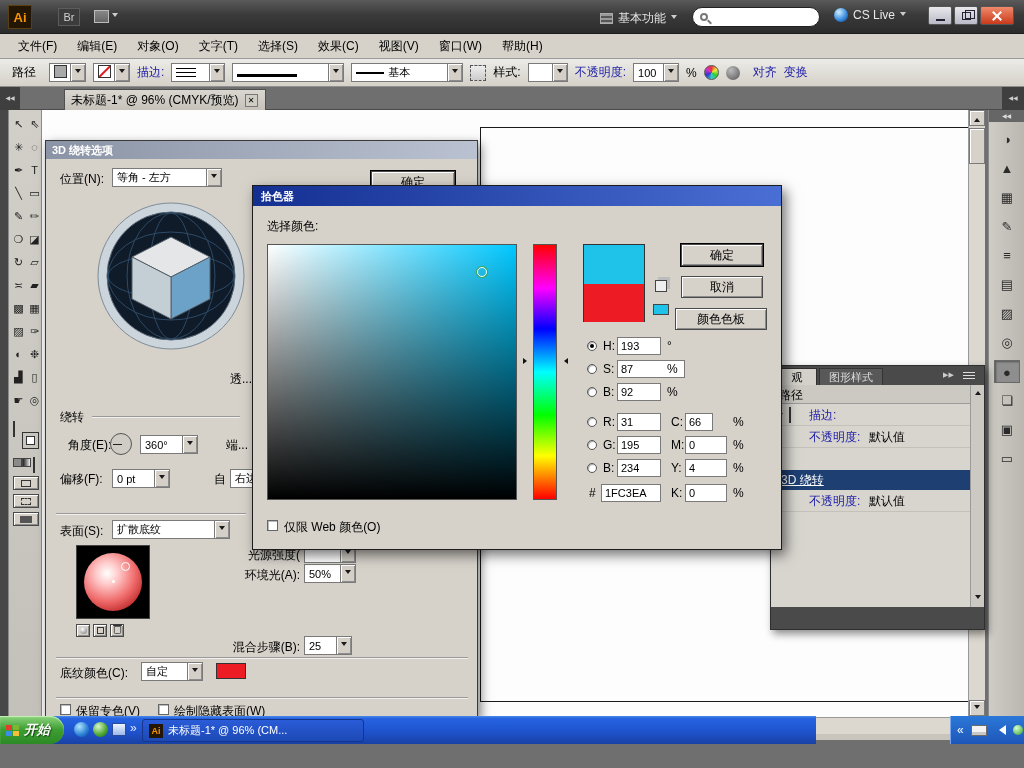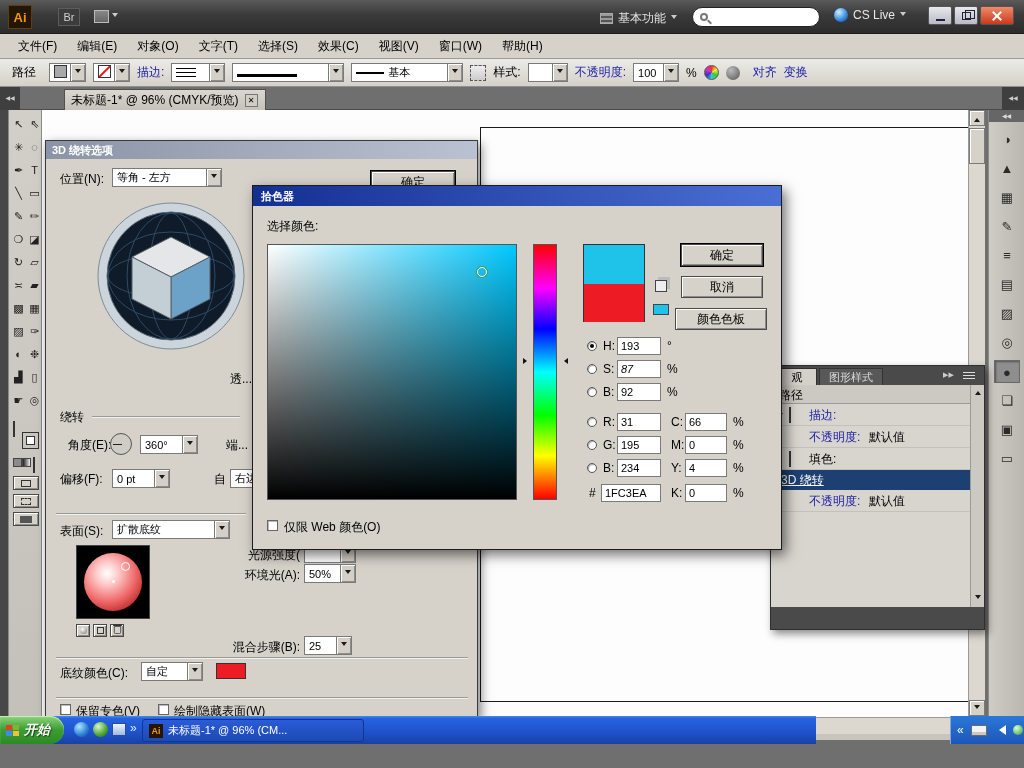--- a/index.html
+++ b/index.html
@@ -263,25 +263,20 @@
     </div>
     <div class="a" style="left:0;top:19px;width:199px;height:22px;border-bottom:1px solid #c4c1ba">
       <span class="td a" style="left:6px;top:9px"></span>
       <span class="swatch none a" style="left:18px;top:4px;width:13px;height:13px"></span>
       <span class="link a" style="left:38px;top:3px">描边:</span>
     </div>
     <div class="a" style="left:0;top:41px;width:199px;height:22px;border-bottom:1px solid #c4c1ba">
       <span class="link a" style="left:38px;top:3px">不透明度:</span>
       <span class="a lbl" style="left:98px;top:3px">默认值</span>
     </div>
-    <div class="a" style="left:0;top:63px;width:199px;height:22px;border-bottom:1px solid #c4c1ba">
-      <span class="trr a" style="left:6px;top:7px"></span>
-      <span class="swatch a" style="left:18px;top:4px;width:13px;height:13px"></span>
-      <span class="a lbl" style="left:38px;top:3px">填色:</span>
-    </div>
     <div class="a" style="left:0;top:85px;width:199px;height:20px;background:#1d3f72">
       <span class="a" style="left:10px;top:2px;color:#fff;text-decoration:underline">3D 绕转</span>
     </div>
     <div class="a" style="left:0;top:105px;width:199px;height:22px;border-bottom:1px solid #c4c1ba">
       <span class="link a" style="left:38px;top:3px">不透明度:</span>
       <span class="a lbl" style="left:98px;top:3px">默认值</span>
     </div>
     <div class="a" style="left:199px;top:0;width:14px;height:222px;background:#ccc9c2;border-left:1px solid #9a9a9a">
       <span class="tu a" style="left:4px;top:3px"></span>
       <span class="td a" style="left:4px;top:210px"></span>
@@ -436,41 +431,41 @@
   <span class="b3 a" style="left:422px;top:122px;width:92px;height:22px">
     <span>颜色色板</span>
   </span>
 
   <span class="radio sel a" style="left:334px;top:155px"></span>
   <span class="a lbl" style="left:350px;top:153px">H:</span>
   <input class="fld a" style="left: 364px; top: 151px; width: 44px;" value="193">
   <span class="a lbl" style="left:414px;top:153px">°</span>
   <span class="radio a" style="left:334px;top:178px"></span>
   <span class="a lbl" style="left:350px;top:176px">S:</span>
-  <input class="fld a" style="left: 364px; top: 174px; width: 44px; font-style: italic;" value="87">
+  <input class="fld a" style="left: 364px; top: 174px; width: 68px;" value="87">
   <span class="a lbl" style="left:414px;top:176px">%</span>
   <span class="radio a" style="left:334px;top:201px"></span>
   <span class="a lbl" style="left:350px;top:199px">B:</span>
   <input class="fld a" style="left: 364px; top: 197px; width: 44px;" value="92">
   <span class="a lbl" style="left:414px;top:199px">%</span>
 
   <span class="radio a" style="left:334px;top:231px"></span>
   <span class="a lbl" style="left:350px;top:229px">R:</span>
   <input class="fld a" style="left: 364px; top: 227px; width: 44px;" value="31">
   <span class="radio a" style="left:334px;top:254px"></span>
   <span class="a lbl" style="left:350px;top:252px">G:</span>
   <input class="fld a" style="left: 364px; top: 250px; width: 44px;" value="195">
   <span class="radio a" style="left:334px;top:277px"></span>
   <span class="a lbl" style="left:350px;top:275px">B:</span>
   <input class="fld a" style="left: 364px; top: 273px; width: 44px;" value="234">
   <span class="a lbl" style="left:336px;top:300px">#</span>
   <input class="fld a" style="left: 348px; top: 298px; width: 60px;" value="1FC3EA">
 
   <span class="a lbl" style="left:418px;top:229px">C:</span>
-  <input class="fld a" style="left: 432px; top: 227px; width: 42px;" value="66">
+  <input class="fld a" style="left: 432px; top: 227px; width: 28px;" value="66">
   <span class="a lbl" style="left:480px;top:229px">%</span>
   <span class="a lbl" style="left:418px;top:252px">M:</span>
   <input class="fld a" style="left: 432px; top: 250px; width: 42px;" value="0">
   <span class="a lbl" style="left:480px;top:252px">%</span>
   <span class="a lbl" style="left:418px;top:275px">Y:</span>
   <input class="fld a" style="left: 432px; top: 273px; width: 42px;" value="4">
   <span class="a lbl" style="left:480px;top:275px">%</span>
   <span class="a lbl" style="left:418px;top:300px">K:</span>
   <input class="fld a" style="left: 432px; top: 298px; width: 42px;" value="0">
   <span class="a lbl" style="left:480px;top:300px">%</span>

